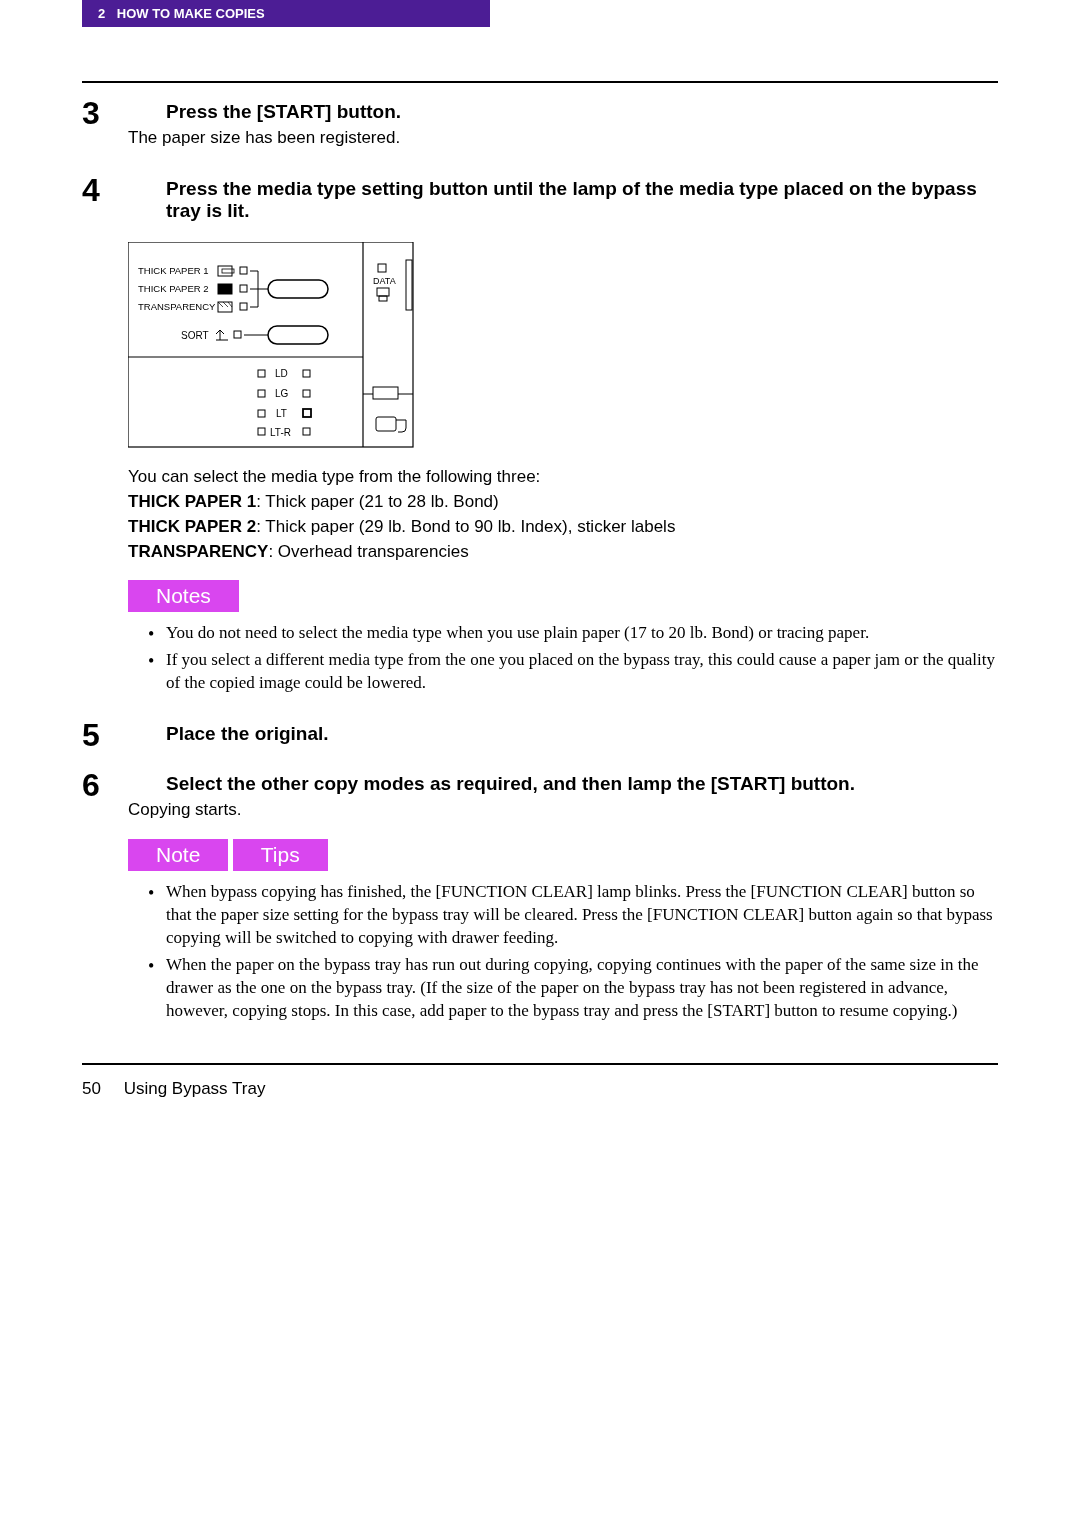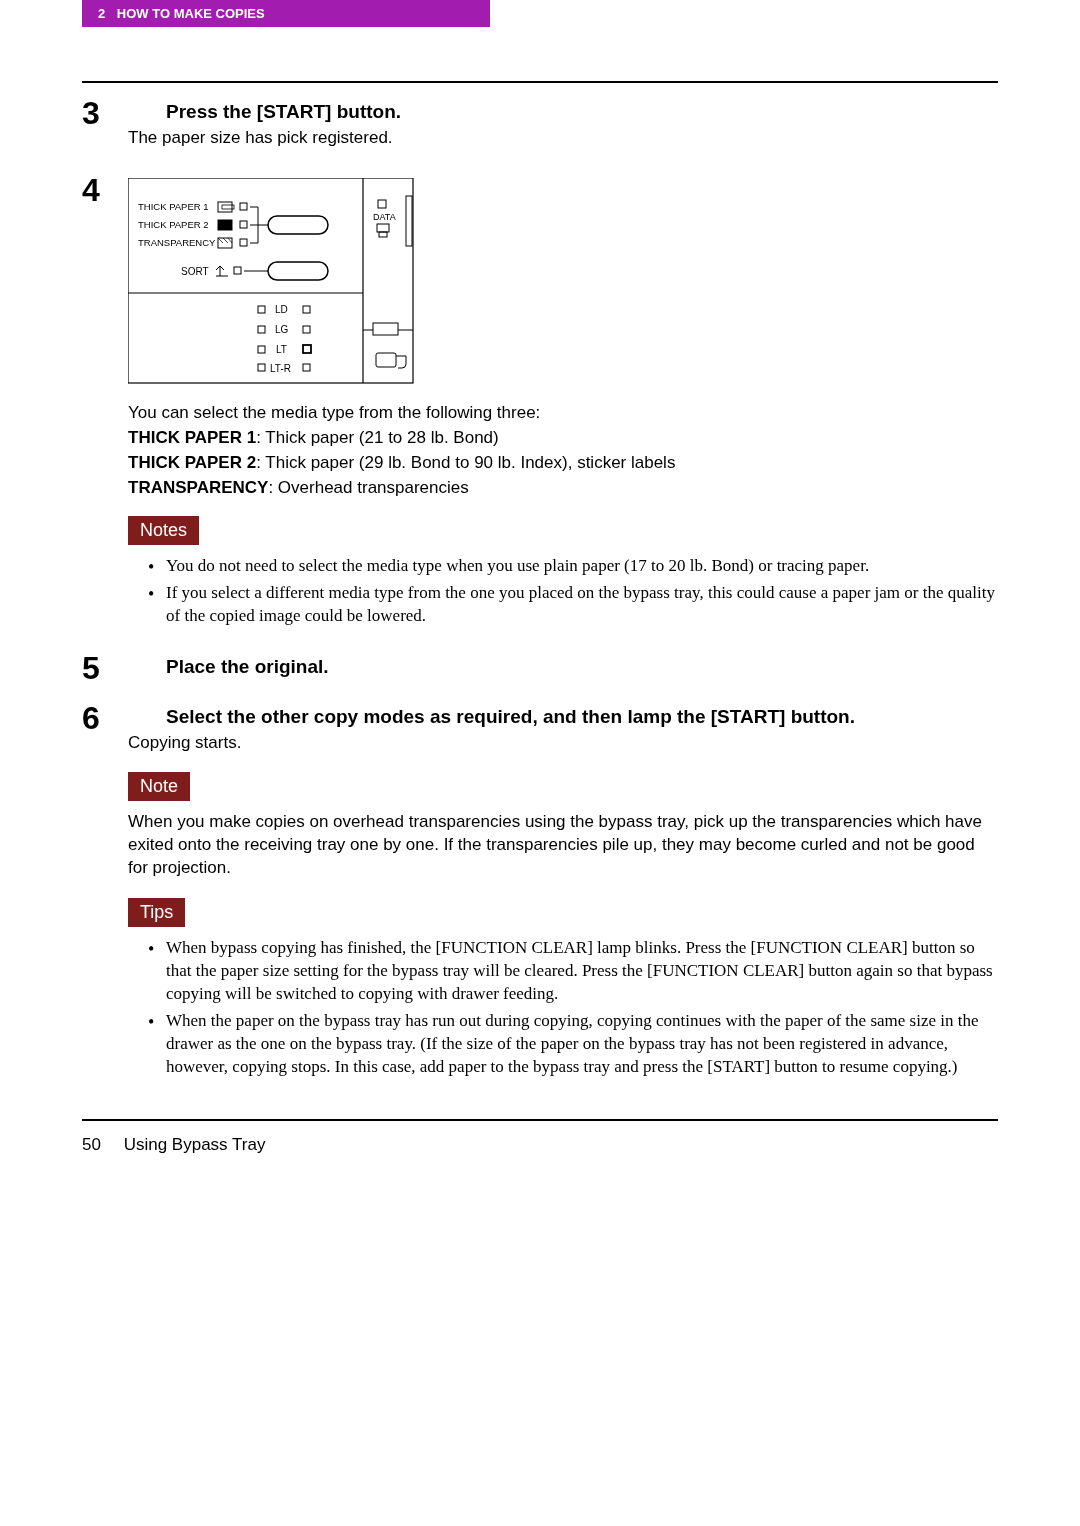--- a/index.html
+++ b/index.html
@@ -12,21 +12,21 @@
       background: #fff;
       width: 1080px;
       margin: 0 auto;
       color: #000;
     }
     .page {
       padding: 0;
       position: relative;
     }
     .header-bar {
-      background: #a21caf;
+      background: #4c1d95;
       color: #fff;
       padding: 6px 16px;
       font-size: 13px;
       font-weight: bold;
       width: 408px;
       margin-left: 82px;
     }
     .header-bar .chapter-num {
       margin-right: 8px;
     }
@@ -58,24 +58,24 @@
     }
     .step-body {
       font-size: 17px;
       line-height: 1.35;
     }
     .step-body p {
       margin-bottom: 4px;
     }
     .label-box {
       display: inline-block;
-      background: #7f1d1d;
+      background: #d946ef;
       color: #fff;
-      padding: 4px 12px;
-      font-size: 18px;
+      padding: 4px 28px;
+      font-size: 21px;
       margin-top: 14px;
       margin-bottom: 10px;
     }
     .bullet-list {
       list-style: none;
       padding-left: 20px;
       font-family: Liberation Serif, serif;
     }
     .bullet-list li {
       position: relative;
@@ -123,26 +123,27 @@
     <span>HOW TO MAKE COPIES</span>
   </div>
 
   <div class="content">
     <div class="top-rule"></div>
 
     <div class="step">
       <div class="step-num">3</div>
       <div class="step-title">Press the [START] button.</div>
       <div class="step-body">
-        <p>The paper size has pick registered.</p>
+        <p>The paper size has been registered.</p>
       </div>
     </div>
 
     <div class="step">
       <div class="step-num">4</div>
+      <div class="step-title">Press the media type setting button until the lamp of the media type placed on the bypass tray is lit.</div>
 
       <div class="diagram">
         <svg width="290" height="210" viewBox="0 0 290 210">
 
           <rect x="0" y="0" width="285" height="205" fill="#fff" stroke="#000" stroke-width="1.2"></rect>
 
           <line x1="235" y1="0" x2="235" y2="205" stroke="#000" stroke-width="1.2"></line>
           <line x1="0" y1="115" x2="235" y2="115" stroke="#000" stroke-width="1.2"></line>
 
           <text x="10" y="32" font-size="9.5" font-family="Arial">THICK PAPER 1</text>
@@ -231,23 +232,20 @@
     </div>
 
     <div class="step">
       <div class="step-num">6</div>
       <div class="step-title">Select the other copy modes as required, and then lamp the [START] button.</div>
       <div class="step-body">
         <p>Copying starts.</p>
       </div>
 
       <div class="label-box">Note</div>
-      <div class="step-body">
-        <p>When you make copies on overhead transparencies using the bypass tray, pick up the transparencies which have exited onto the receiving tray one by one. If the transparencies pile up, they may become curled and not be good for projection.</p>
-      </div>
 
       <div class="label-box">Tips</div>
       <div class="step-body">
         <ul class="bullet-list">
           <li>When bypass copying has finished, the [FUNCTION CLEAR] lamp blinks. Press the [FUNCTION CLEAR] button so that the paper size setting for the bypass tray will be cleared. Press the [FUNCTION CLEAR] button again so that bypass copying will be switched to copying with drawer feeding.</li>
           <li>When the paper on the bypass tray has run out during copying, copying continues with the paper of the same size in the drawer as the one on the bypass tray. (If the size of the paper on the bypass tray has not been registered in advance, however, copying stops. In this case, add paper to the bypass tray and press the [START] button to resume copying.)</li>
         </ul>
       </div>
     </div>
   </div>

